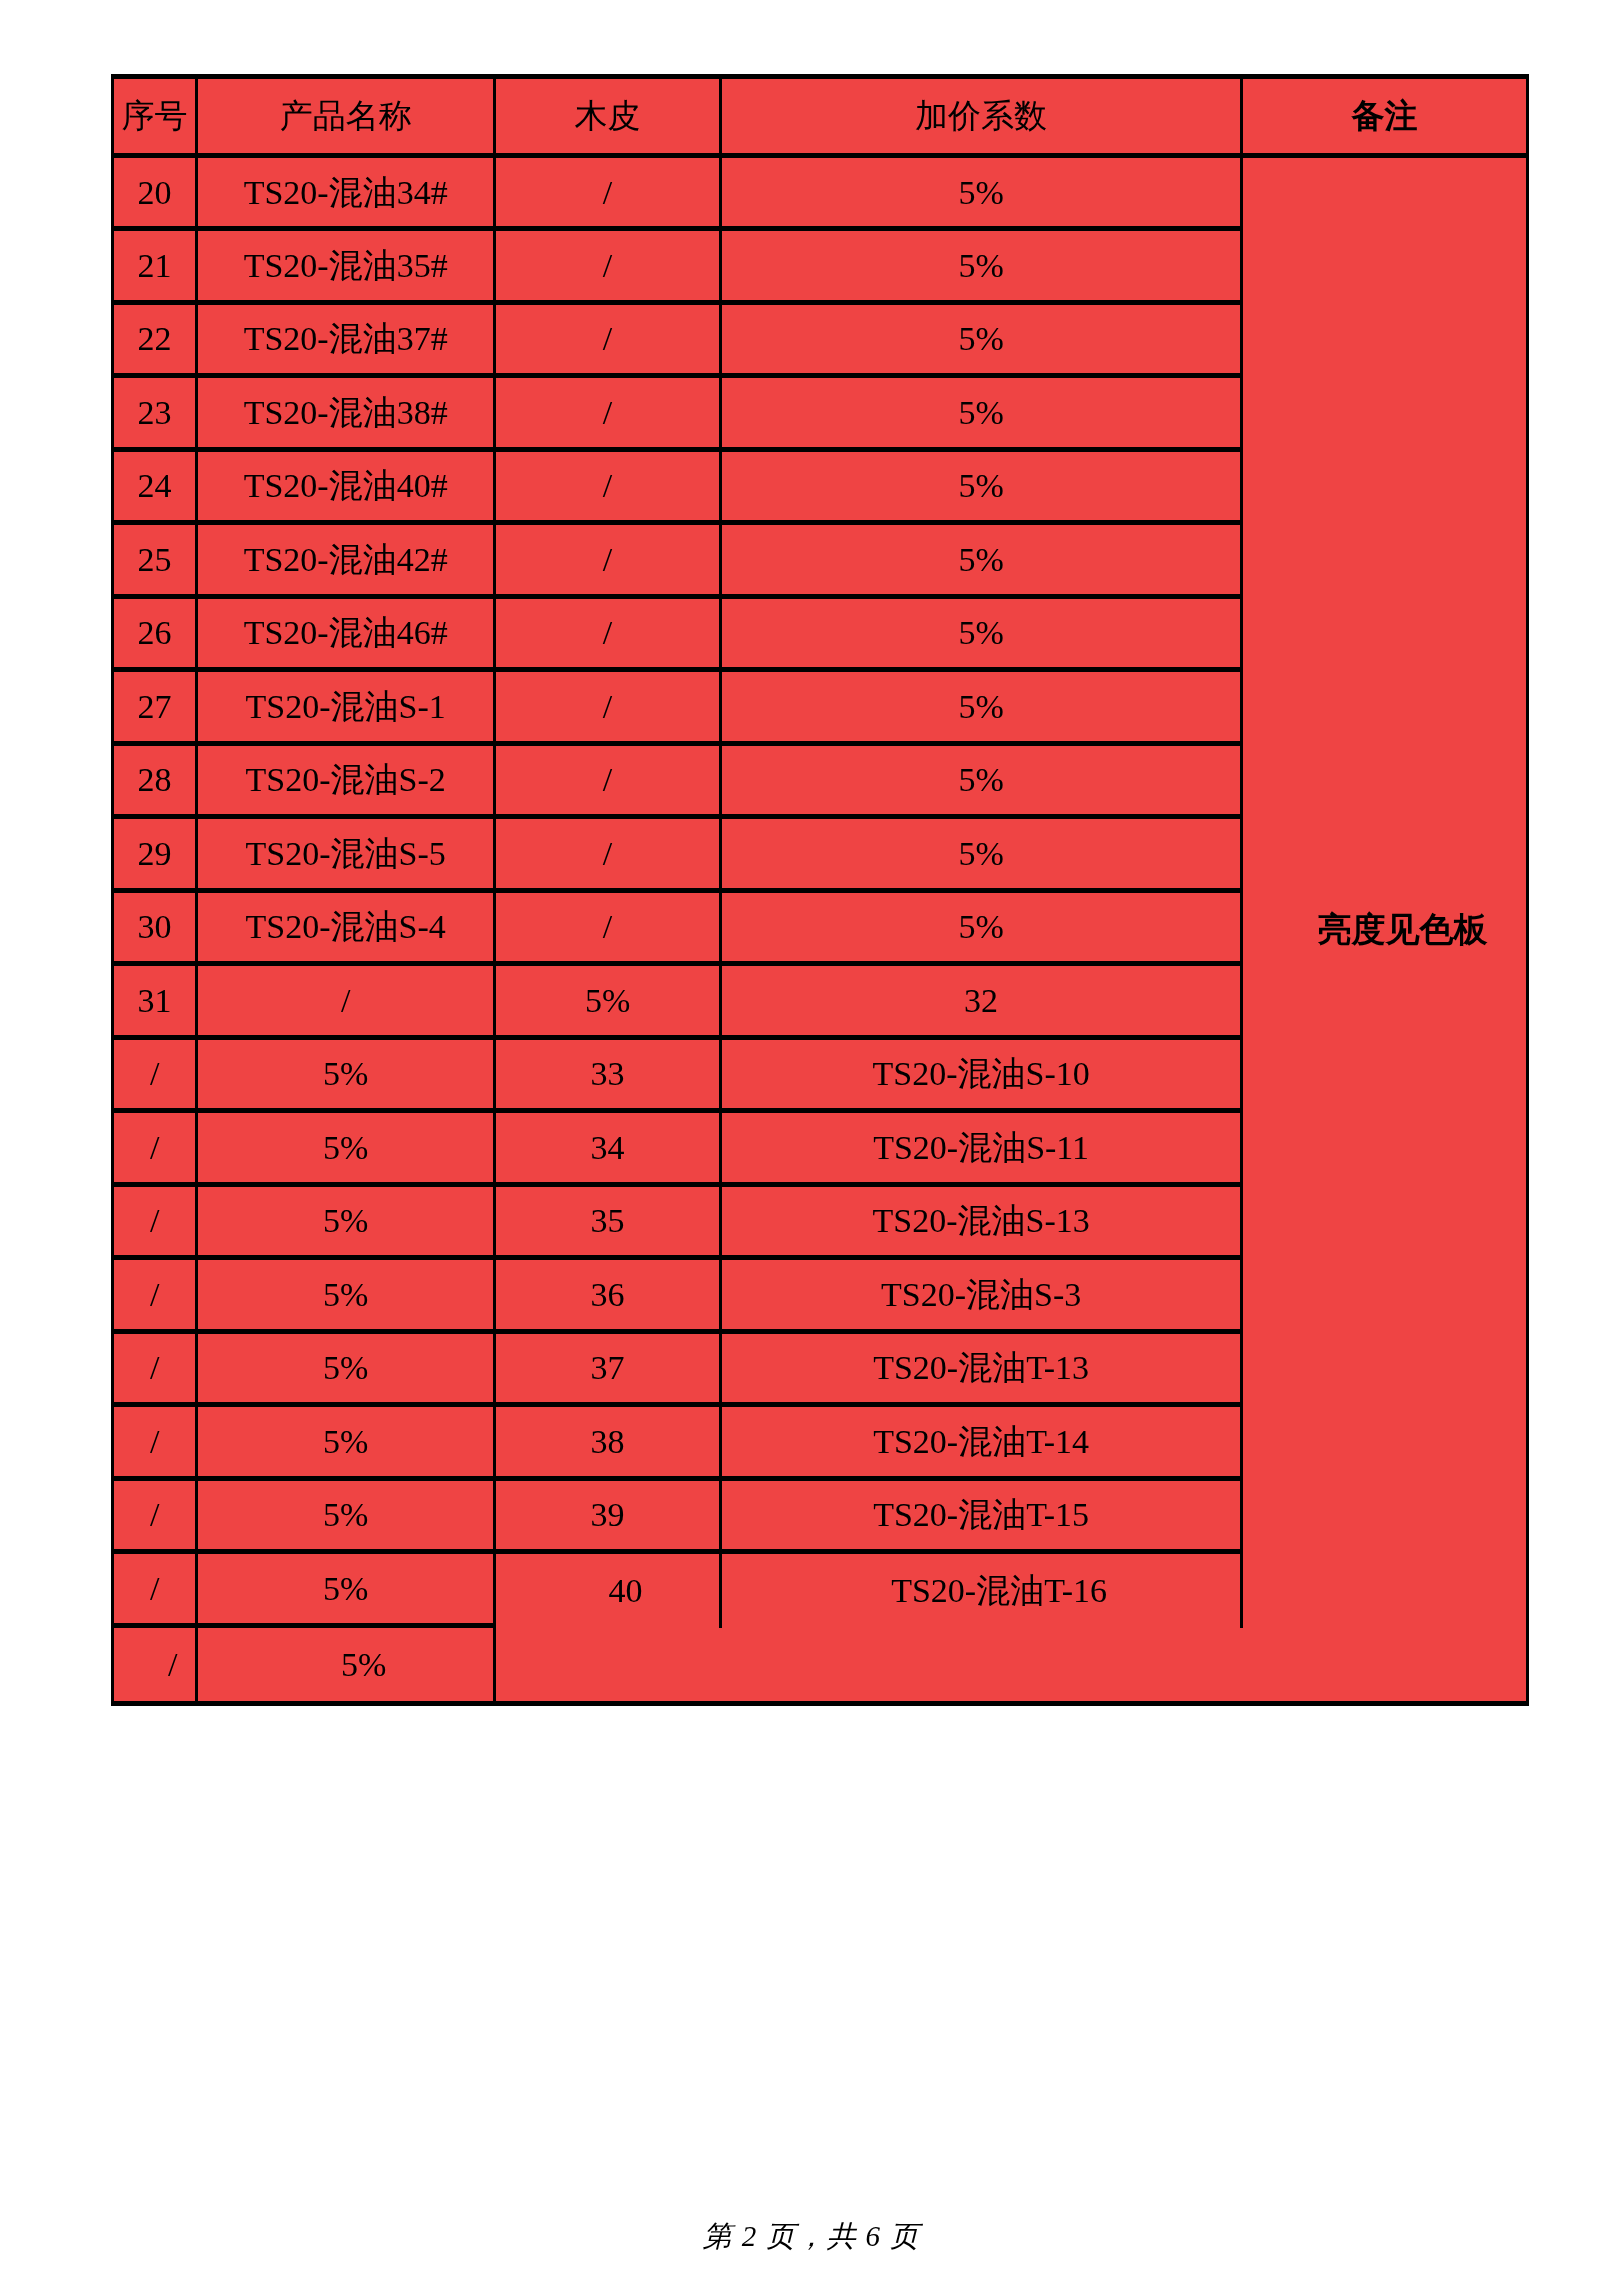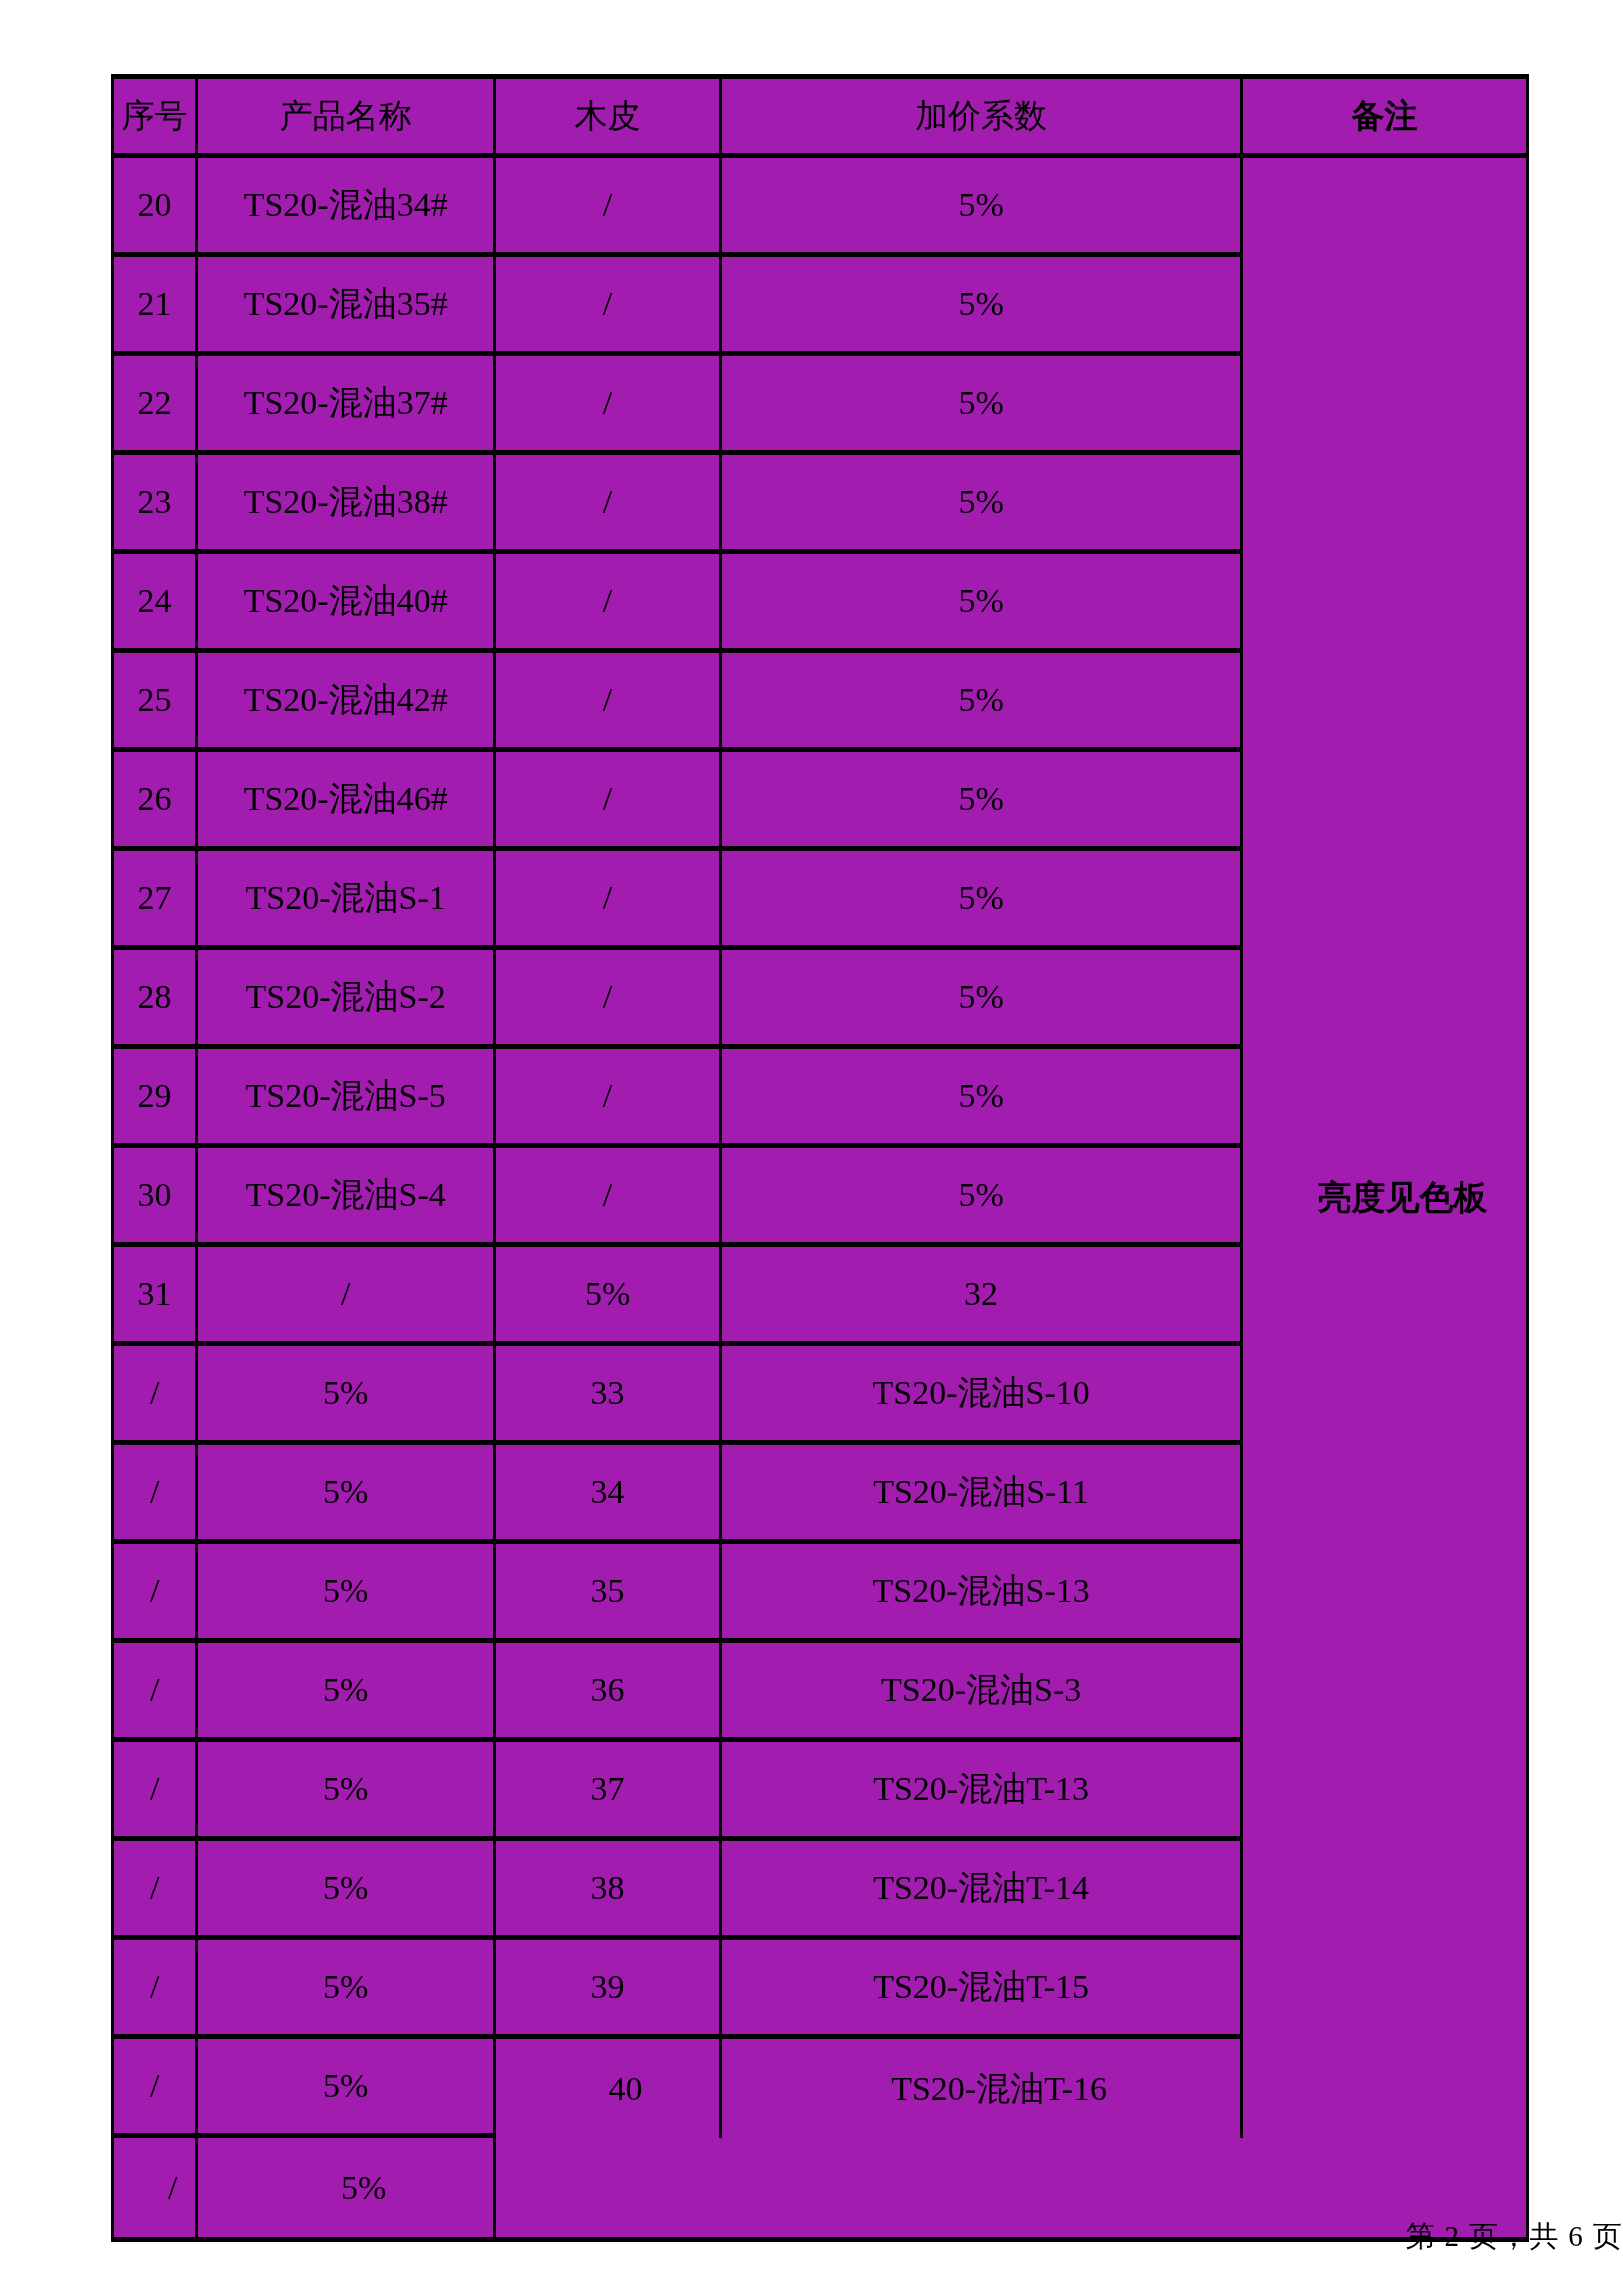--- a/index.html
+++ b/index.html
@@ -17,28 +17,28 @@
   .page {
     position: absolute;
     inset: 0;
     background: #ffffff;
   }
   .price-table {
     position: absolute;
     left: 111px;
     top: 74px;
     width: 1418px;
-    height: 2168px;
+    height: 1632px;
     box-sizing: border-box;
     border: solid #000000;
     border-width: 5.2px 3.3px 5.2px 3.3px;
     display: grid;
     grid-template-columns: 129fr 456fr 346fr 798fr 433fr;
     grid-template-rows: 79px repeat(21, 1fr);
-    background: #a21caf;
+    background: #ef4444;
   }
   .c {
     display: flex;
     align-items: center;
     justify-content: center;
     border-right: 3.3px solid #000000;
     border-bottom: 5.2px solid #000000;
     font-size: 34px;
     line-height: 1.1;
     white-space: nowrap;
@@ -51,23 +51,24 @@
   .c.nb { border-bottom: none; margin-left: 36px; }
   .c.remark {
     grid-column: 5;
     grid-row: 2 / span 21;
   }
   .footer {
     position: absolute;
     left: 0;
     top: 2217px;
     width: 100%;
-    text-align: right;
+    text-align: center;
     font-size: 29px;
     letter-spacing: 1.3px;
+    font-style: italic;
   }
 </style>
 </head>
 <body>
 
 <div class="page">
   <div class="price-table">
 
     <div class="c h">序号</div>
     <div class="c h">产品名称</div>

